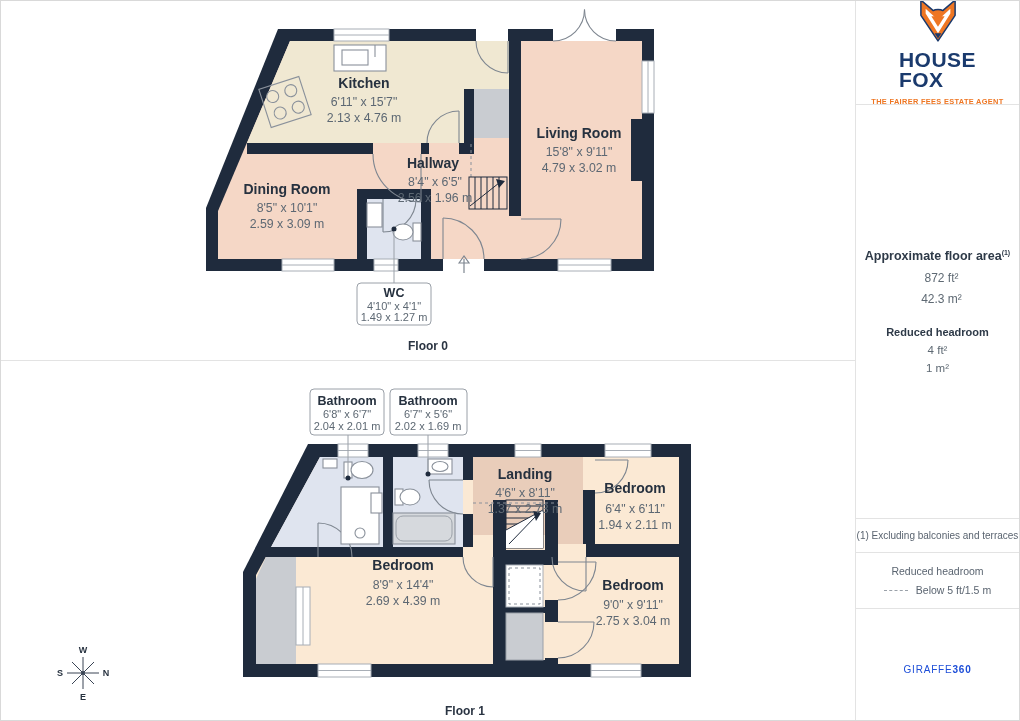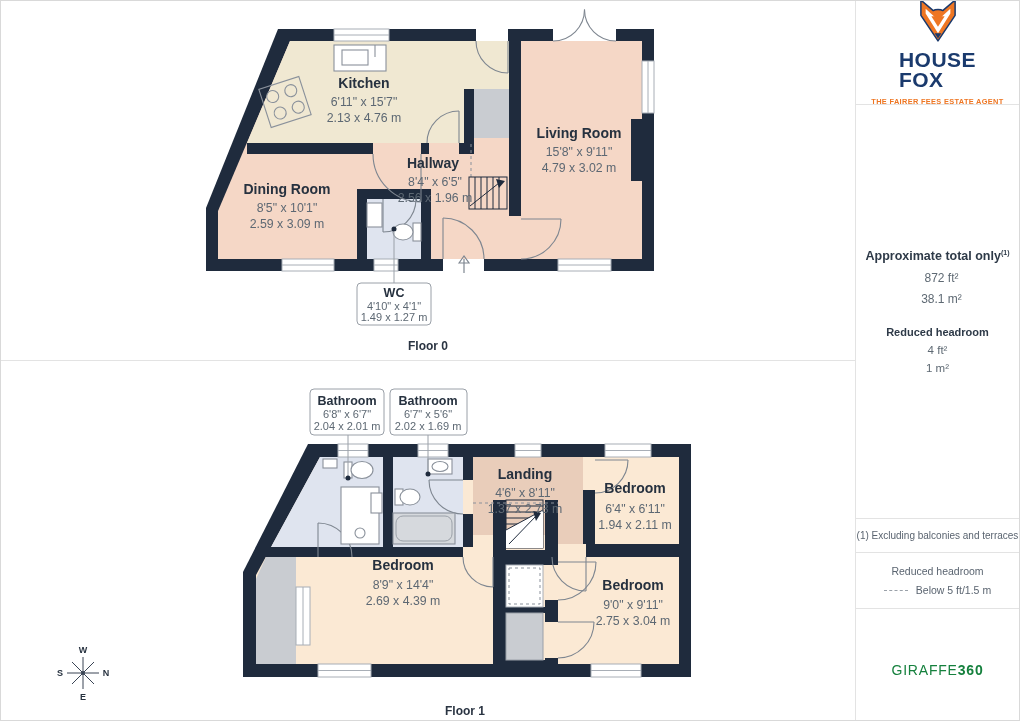--- a/index.html
+++ b/index.html
@@ -24,21 +24,21 @@
   .rh-val{font-size:11.5px;color:#5E6973;margin-top:6px;}
   .sb-footnote{height:34px;display:flex;align-items:center;justify-content:center;
                font-size:10px;color:#5A6470;text-align:center;}
   .sb-legend{height:56px;display:flex;flex-direction:column;align-items:center;justify-content:center;gap:7px;}
   .legend-title{font-size:10.5px;color:#5A6470;}
   .legend-item{font-size:10.5px;color:#5A6470;display:flex;align-items:center;gap:8px;}
   .dash-sample{display:inline-block;width:24px;height:0;border-top:1.5px dashed #9AA1A9;}
   .sb-disclaimer{height:111px;border-bottom:none;display:flex;flex-direction:column;align-items:center;
                  justify-content:center;padding:6px 10px;text-align:center;}
   .disc-text{font-size:10px;color:#5A6470;line-height:1.45;}
-  .brand{margin-top:10px;font-size:14px;color:#15803d;letter-spacing:0.8px;}
+  .brand{margin-top:10px;font-size:10px;color:#1d4ed8;letter-spacing:0.8px;}
   .brand b{font-weight:800;}
   svg text{font-family:"Liberation Sans",sans-serif;}
   .room-name{font-size:14px;font-weight:bold;fill:#26313F;}
   .room-dim{font-size:12.3px;fill:#5D6873;}
   .callout-name{font-size:12.5px;font-weight:bold;fill:#26313F;}
   .callout-dim{font-size:11px;fill:#5D6873;}
   .floor-label{font-size:12px;font-weight:bold;fill:#2A3442;}
   .compass-letter{font-size:9px;font-weight:bold;fill:#26313F;}
   .wall{fill:#1F2B3D;}
   .f-cream{fill:#F0E8D2;}
@@ -343,24 +343,24 @@
         <div class="wordmark">
           <div>HOUSE</div>
           <div>FOX</div>
         </div>
       </div>
       <div class="tagline">THE FAIRER FEES ESTATE AGENT</div>
     </div>
 
     <div class="sb-section sb-area">
       <div class="area-title">
-        <span>Approximate total only</span><sup>(1)</sup>
+        <span>Approximate floor area</span><sup>(1)</sup>
       </div>
       <div class="area-val">872 ft²</div>
-      <div class="area-val">38.1 m²</div>
+      <div class="area-val">42.3 m²</div>
       <div class="rh-title">Reduced headroom</div>
       <div class="rh-val">4 ft²</div>
       <div class="rh-val">1 m²</div>
     </div>
 
     <div class="sb-section sb-footnote">(1) Excluding balconies and terraces</div>
 
     <div class="sb-section sb-legend">
       <div class="legend-title">Reduced headroom</div>
       <div class="legend-item">

